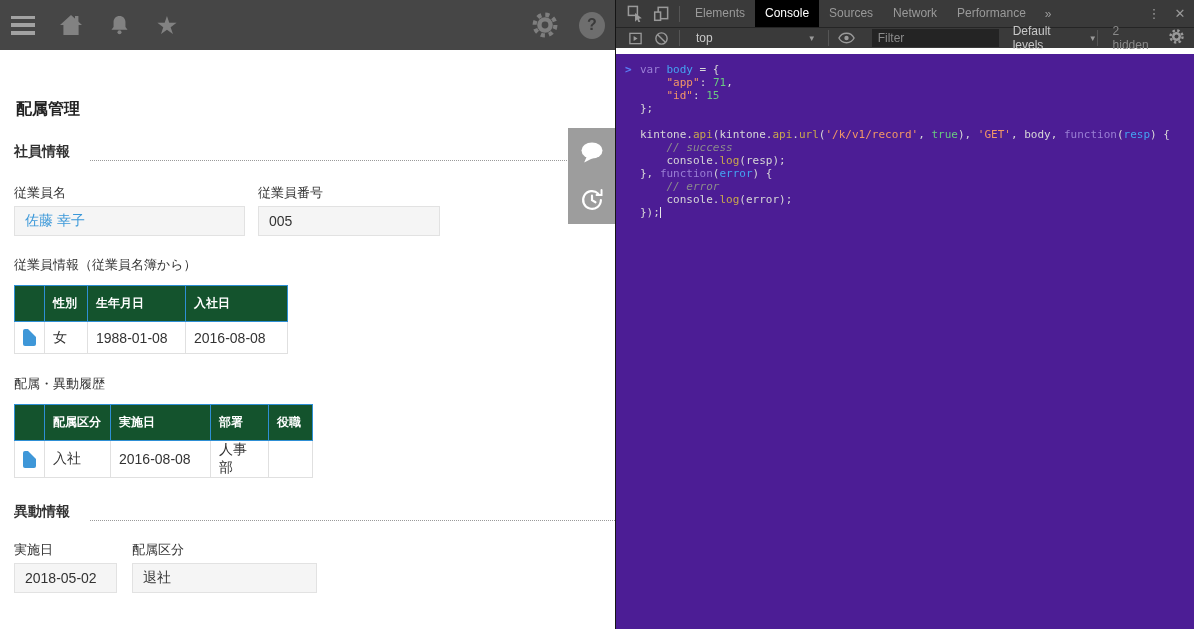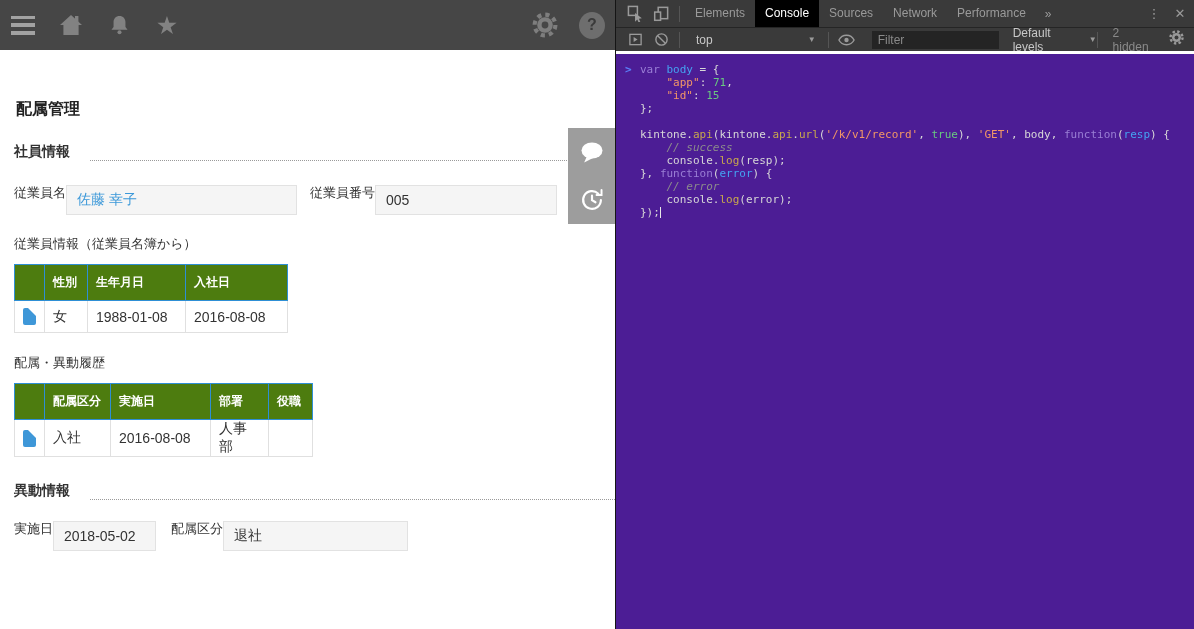--- a/index.html
+++ b/index.html
@@ -28,32 +28,32 @@
 
   .record-title { margin: 49px 0 0 16px; font-size: 16px; font-weight: bold; color: #222; line-height: 19px; }
 
   .section-row { display: flex; align-items: flex-end; margin: 26px 0 0 14px; height: 17px; }
   .section-row .heading { font-size: 14px; font-weight: bold; color: #333; flex: none; }
   .section-row .dots { flex: 1; border-top: 1px dotted #9a9a9a; margin-left: 20px; height: 0; }
 
   .fields-row { display: flex; margin-left: 14px; }
   .fields-row.top-fields { margin-top: 24px; gap: 13px; }
   .fields-row.bottom-fields { margin-top: 21px; gap: 15px; }
-  .field { display: flex; flex-direction: row; }
+  .field { display: flex; flex-direction: column; }
   .flabel { font-size: 13px; color: #333; margin-bottom: 5px; line-height: 16px; }
   .fbox { height: 30px; background: #f5f5f5; border: 1px solid #e2e2e2; display: flex; align-items: center;
     padding: 13px 10px; font-size: 14px; color: #333; }
   .w231 { width: 231px; } .w182 { width: 182px; } .w103 { width: 103px; } .w185 { width: 185px; }
   .link-blue { color: #3b98d9; cursor: pointer; }
 
   .group-label { margin: 21px 0 0 14px; font-size: 13px; color: #333; line-height: 16px; }
   .group-label.second { margin-top: 22px; }
 
   table.subtable { border-collapse: collapse; margin: 12px 0 0 14px; }
-  .subtable th { background: #4d7c0f; border: 1px solid #2e8fd5; color: #fff; font-size: 12px;
+  .subtable th { background: #14532d; border: 1px solid #2e8fd5; color: #fff; font-size: 12px;
     font-weight: bold; text-align: left; height: 36px; padding: 0 8px; }
   .subtable td { border: 1px solid #e0e0e0; height: 32px; font-size: 14px; color: #333; padding: 0 8px; background: #fff; }
   .subtable td.icon-cell, .subtable th.icon-cell { width: 30px; padding: 0; text-align: center; }
   .doc-icon { width: 13px; height: 17px; background: #3e97d8; border-radius: 2px 0 2px 2px; position: relative;
     display: inline-block; vertical-align: middle; cursor: pointer; }
   .doc-icon::after { content: ""; position: absolute; top: 0; right: 0; width: 0; height: 0;
     border: 4px solid; border-color: #fff #fff transparent transparent; }
 
   .side-panel { position: absolute; top: 128px; right: 0; width: 47px; z-index: 5; }
   .side-btn { width: 47px; height: 48px; background: #9d9d9d; display: flex; align-items: center;
@@ -67,21 +67,21 @@
   .dt-iconbtn { width: 26px; height: 26px; display: flex; align-items: center; justify-content: center;
     color: #9a9a9a; cursor: pointer; flex: none; }
   .dt-sep { width: 1px; height: 16px; background: #555; margin: 0 5px; flex: none; }
   .dt-tab { padding: 0 10px; height: 27px; line-height: 27px; font-size: 12px; color: #9a9a9a; cursor: pointer; flex: none; }
   .dt-tab.active { background: #000; color: #fff; }
   .more-tabs { color: #9a9a9a; font-size: 12px; padding: 0 9px; cursor: pointer; }
   .dt-tab-right { margin-left: auto; display: flex; align-items: center; }
   .kebab { color: #9a9a9a; font-size: 13px; width: 24px; text-align: center; cursor: pointer; }
   .close-x { color: #9a9a9a; font-size: 13px; width: 28px; text-align: center; cursor: pointer; }
 
-  .dt-toolbar { height: 26px; flex: none; background: #3a3a3a; border-bottom: 3px solid #ffffff;
+  .dt-toolbar { height: 26px; flex: none; background: #3a3a3a; border-bottom: 6px solid #ffffff;
     display: flex; align-items: center; padding: 0 6px; }
   .ctx-select { width: 138px; margin-left: 4px; display: flex; justify-content: space-between; align-items: center;
     padding: 0 7px; font-size: 12px; color: #c8c8c8; cursor: pointer; }
   .dd-arrow { font-size: 8px; color: #9a9a9a; }
   .filter-input { width: 127px; height: 18px; background: #242424; border: none; outline: none; color: #ccc;
     font-size: 12px; padding: 0 6px; margin-left: 12px; font-family: "Liberation Sans", sans-serif; }
   .filter-input::placeholder { color: #8a8a8a; }
   .levels-select { display: flex; align-items: center; gap: 7px; margin-left: 14px; font-size: 12px; color: #c8c8c8; cursor: pointer; }
   .hidden-count { color: #8a8a8a; font-size: 12px; margin-left: 10px; }
   .tb-sep-auto { margin-left: auto; }

